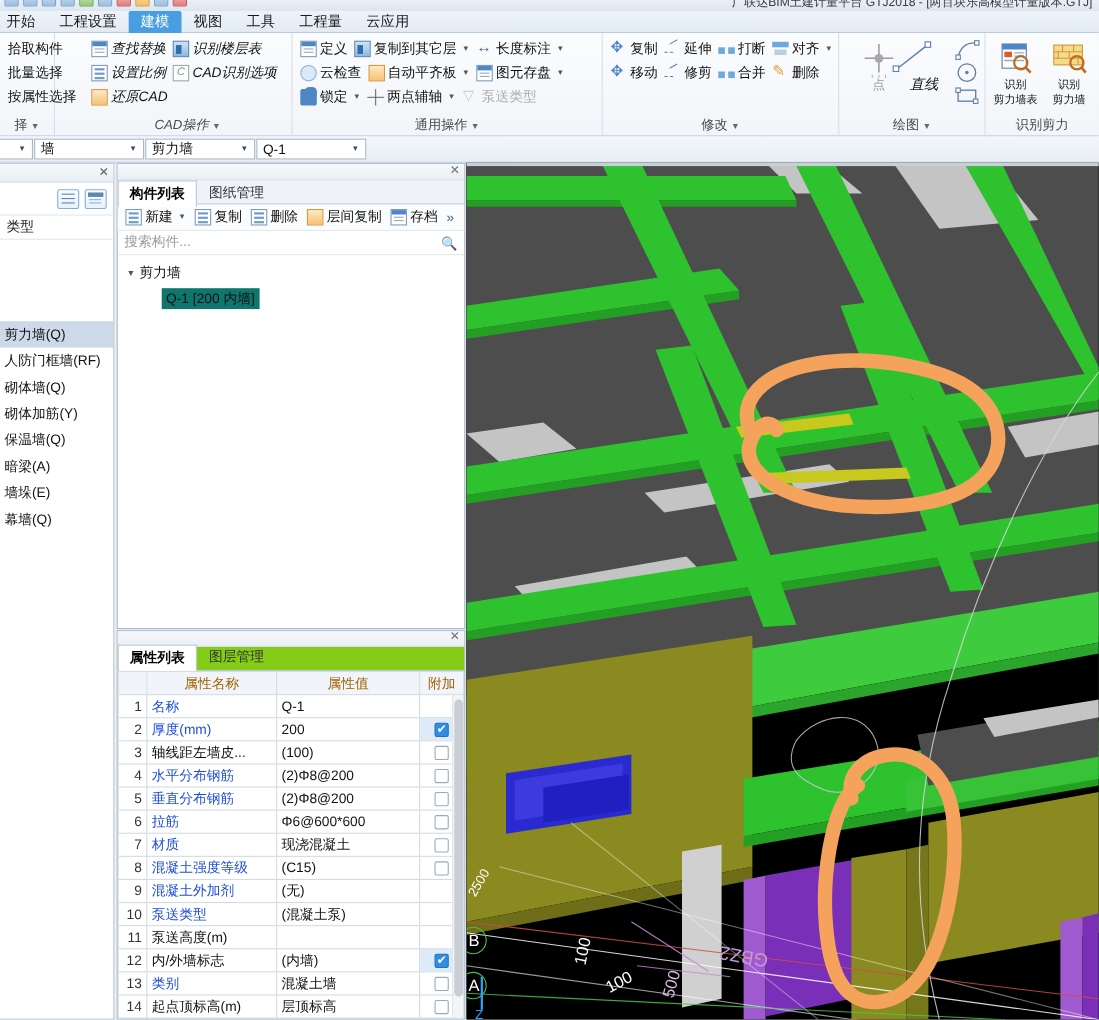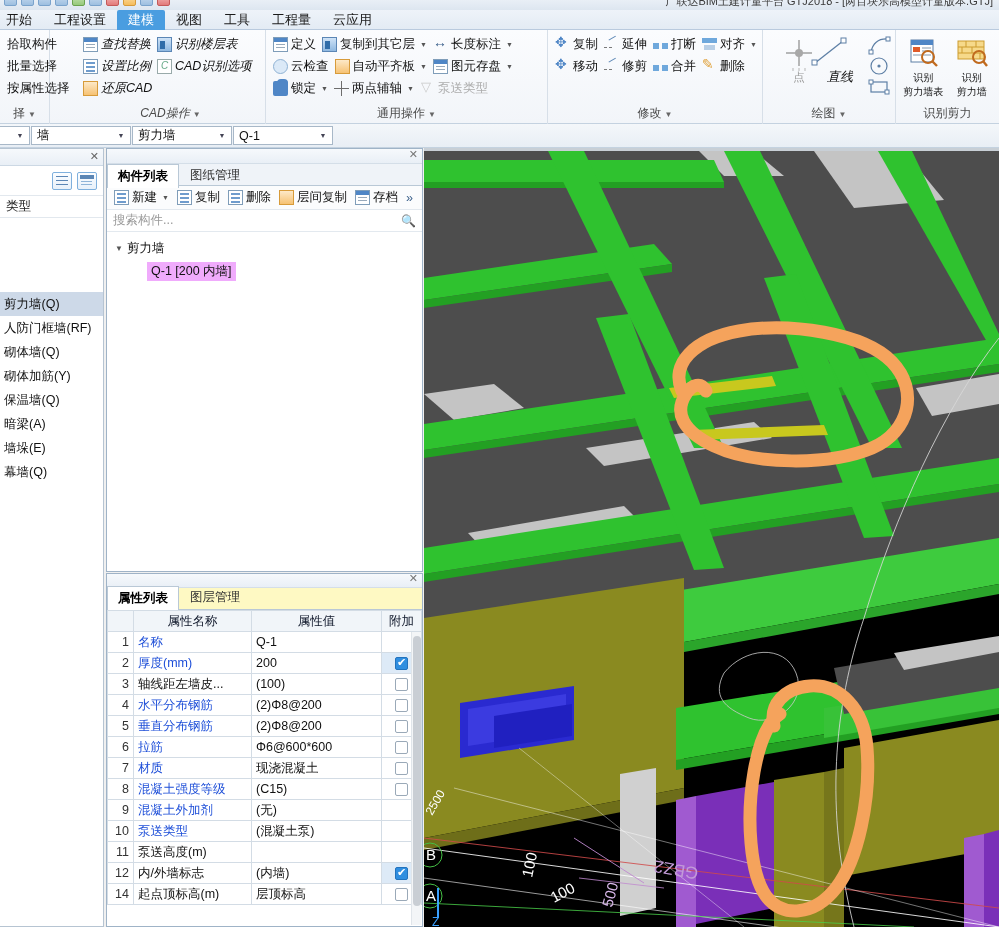--- a/index.html
+++ b/index.html
@@ -198,37 +198,37 @@
     height: 22px; border-bottom:1px solid #e3e9ef; display:flex; align-items:center;
     padding: 0 6px; font-size:12.5px; color:#9a9a9a;
   }
   .cl-search .sinput { flex:1; }
   .cl-search .magn { color:#5d7fa5; font-size:12px; }
   .cl-tree { padding: 6px 0 0 8px; }
   .tree-root { font-size:12.5px; color:#111; display:flex; align-items:center; gap:4px; height:20px; }
   .tri { font-size:8px; color:#555; }
   .tree-child {
     margin-left: 32px; margin-top: 4px; display:inline-block;
-    font-size:12.5px; background:#f0abfc; padding: 1px 4px; color:#111;
+    font-size:12.5px; background:#0f766e; padding: 1px 4px; color:#111;
   }
 
   
   .props {
     position: absolute; left: 106px; top: 573px; width: 317px; height: 354px;
     background:#fff; border:1px solid #9fb3c7;
   }
   .pr-titlebar { height: 14px; background: linear-gradient(#f6f9fc,#e9eff6); border-bottom:1px solid #d4dee8; position:relative; }
   .pr-close { position:absolute; right:4px; top:-2px; font-size:11px; color:#777; }
-  .pr-tabs { height: 22px; display:flex; align-items:flex-end; border-bottom:1px solid #b9c8d6; background:#fef9c3; }
+  .pr-tabs { height: 22px; display:flex; align-items:flex-end; border-bottom:1px solid #b9c8d6; background:#84cc16; }
   table.ptable { width: 100%; border-collapse: collapse; table-layout: fixed; }
   table.ptable th, table.ptable td {
     border: 1px solid #d3dce5; font-size: 12.5px; height: 21px; padding: 0 4px;
     overflow: hidden; white-space: nowrap;
   }
-  table.ptable th { background:#f1f5f9; font-weight: normal; color:#0f172a; text-align:center; }
+  table.ptable th { background:#f1f5f9; font-weight: normal; color:#a16207; text-align:center; }
   col.c-idx { width: 26px; } col.c-nm { width: 118px; } col.c-val { width: 130px; } col.c-at { width: 40px; }
   td.idx { text-align: right; color:#333; padding-right:5px; }
   td.nm.link { color:#1d4ed8; }
   td.nm.plain { color:#111; }
   td.val { color:#111; }
   td.att { text-align:center; padding:0; }
   .cb { display:inline-block; width:13px; height:13px; border:1px solid #9aa9b8; background:#fff; border-radius:2px; vertical-align:middle; }
   .cb.on { background:#2f8ee0; border-color:#2272bd; position:relative; }
   .cb.on::after { content:"\2714"; position:absolute; left:1px; top:-2px; font-size:11px; color:#fff; }
   td.att.onbg { background:#ddeaf7; }
@@ -701,20 +701,26 @@
             <td class="val"></td>
             <td class="att"></td>
           </tr>
         <tr>
             <td class="idx">12</td>
             <td class="nm plain">内/外墙标志</td>
             <td class="val">(内墙)</td>
             <td class="att onbg"><span class="cb on"></span></td>
           </tr>
         <tr>
+            <td class="idx">13</td>
+            <td class="nm link">类别</td>
+            <td class="val">混凝土墙</td>
+            <td class="att"><span class="cb"></span></td>
+          </tr>
+        <tr>
             <td class="idx">14</td>
             <td class="nm plain">起点顶标高(m)</td>
             <td class="val">层顶标高</td>
             <td class="att"><span class="cb"></span></td>
           </tr>
       </tbody>
     </table>
     <div class="pscroll">
         <div class="thumb"></div>
       </div>

